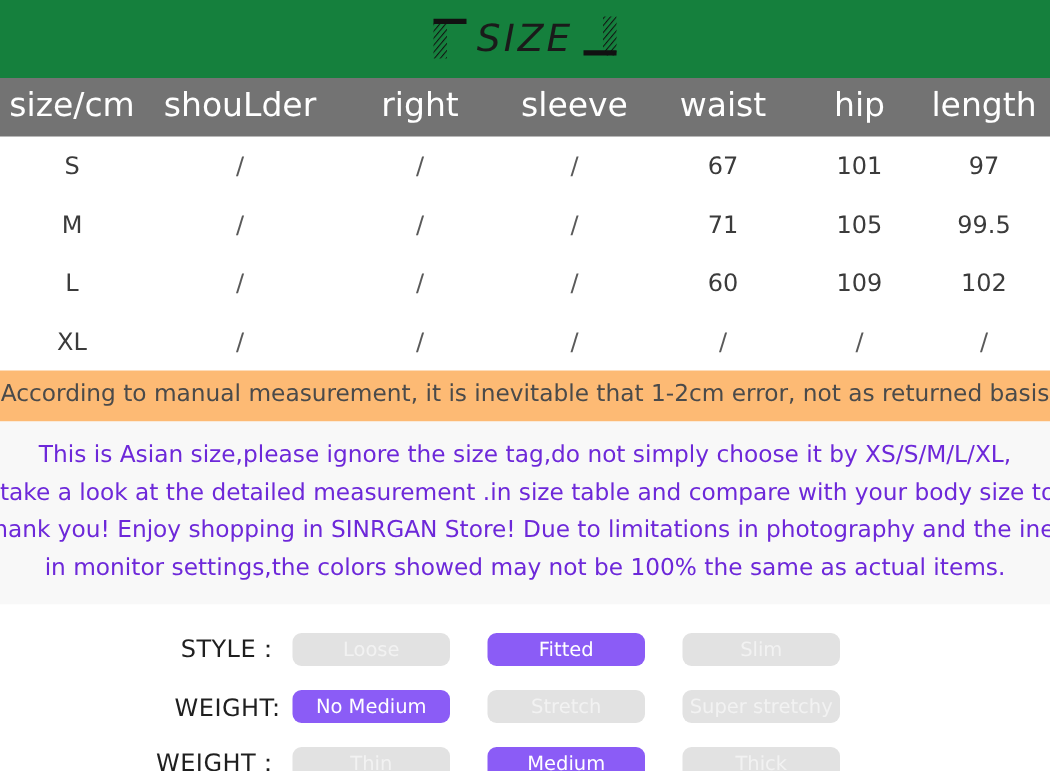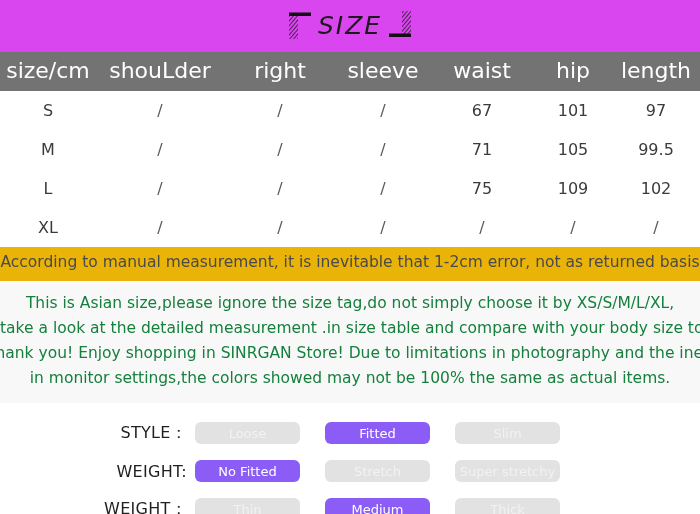--- a/index.html
+++ b/index.html
@@ -15,21 +15,21 @@
     overflow: hidden;
     position: relative;
   }
 
   
   .title-area {
     height: 52px;
     display: flex;
     align-items: center;
     justify-content: center;
-    background: #d946ef;
+    background: #15803d;
   }
   .title-wrap {
     display: flex;
     align-items: center;
     justify-content: center;
     gap: 6px;
     transform: translateY(-1px);
   }
   .title-text {
     font-family: "DejaVu Sans", "Liberation Sans", sans-serif;
@@ -79,33 +79,33 @@
   .col-waist  { width: 104px; }
   .col-hip    { width: 78px; }
   .col-length { width: 88px; }
 
   
   .manual-note {
     text-align: center;
     font-size: 15.5px;
     color: #4a4a4a;
     padding: 6px 0 10px 0;
-    background: #eab308;
+    background: #fdba74;
     white-space: nowrap;
   }
 
   
   .info-block {
     background: #f8f8f8;
     padding: 10px 0 12px 0;
     text-align: center;
   }
   .info-line {
     font-size: 15.5px;
-    color: #15803d;
+    color: #6d28d9;
     line-height: 25px;
     white-space: nowrap;
     overflow: visible;
   }
   .info-line.clip {
     
     margin-left: -14px;
     margin-right: -14px;
   }
 
@@ -211,21 +211,21 @@
       <td class="slash">/</td>
       <td>71</td>
       <td>105</td>
       <td>99.5</td>
     </tr>
     <tr>
       <td>L</td>
       <td class="slash">/</td>
       <td class="slash">/</td>
       <td class="slash">/</td>
-      <td>75</td>
+      <td>60</td>
       <td>109</td>
       <td>102</td>
     </tr>
     <tr>
       <td>XL</td>
       <td class="slash">/</td>
       <td class="slash">/</td>
       <td class="slash">/</td>
       <td class="slash">/</td>
       <td class="slash">/</td>
@@ -247,21 +247,21 @@
 
   <div class="attr-row">
     <div class="attr-label">STYLE：</div>
     <div class="opt off">Loose</div>
     <div class="opt on">Fitted</div>
     <div class="opt off">Slim</div>
   </div>
 
   <div class="attr-row">
     <div class="attr-label">WEIGHT:</div>
-    <div class="opt on">No Fitted</div>
+    <div class="opt on">No Medium</div>
     <div class="opt off">Stretch</div>
     <div class="opt off">Super stretchy</div>
   </div>
 
   <div class="attr-row">
     <div class="attr-label">WEIGHT：</div>
     <div class="opt off">Thin</div>
     <div class="opt on">Medium</div>
     <div class="opt off">Thick</div>
   </div>

